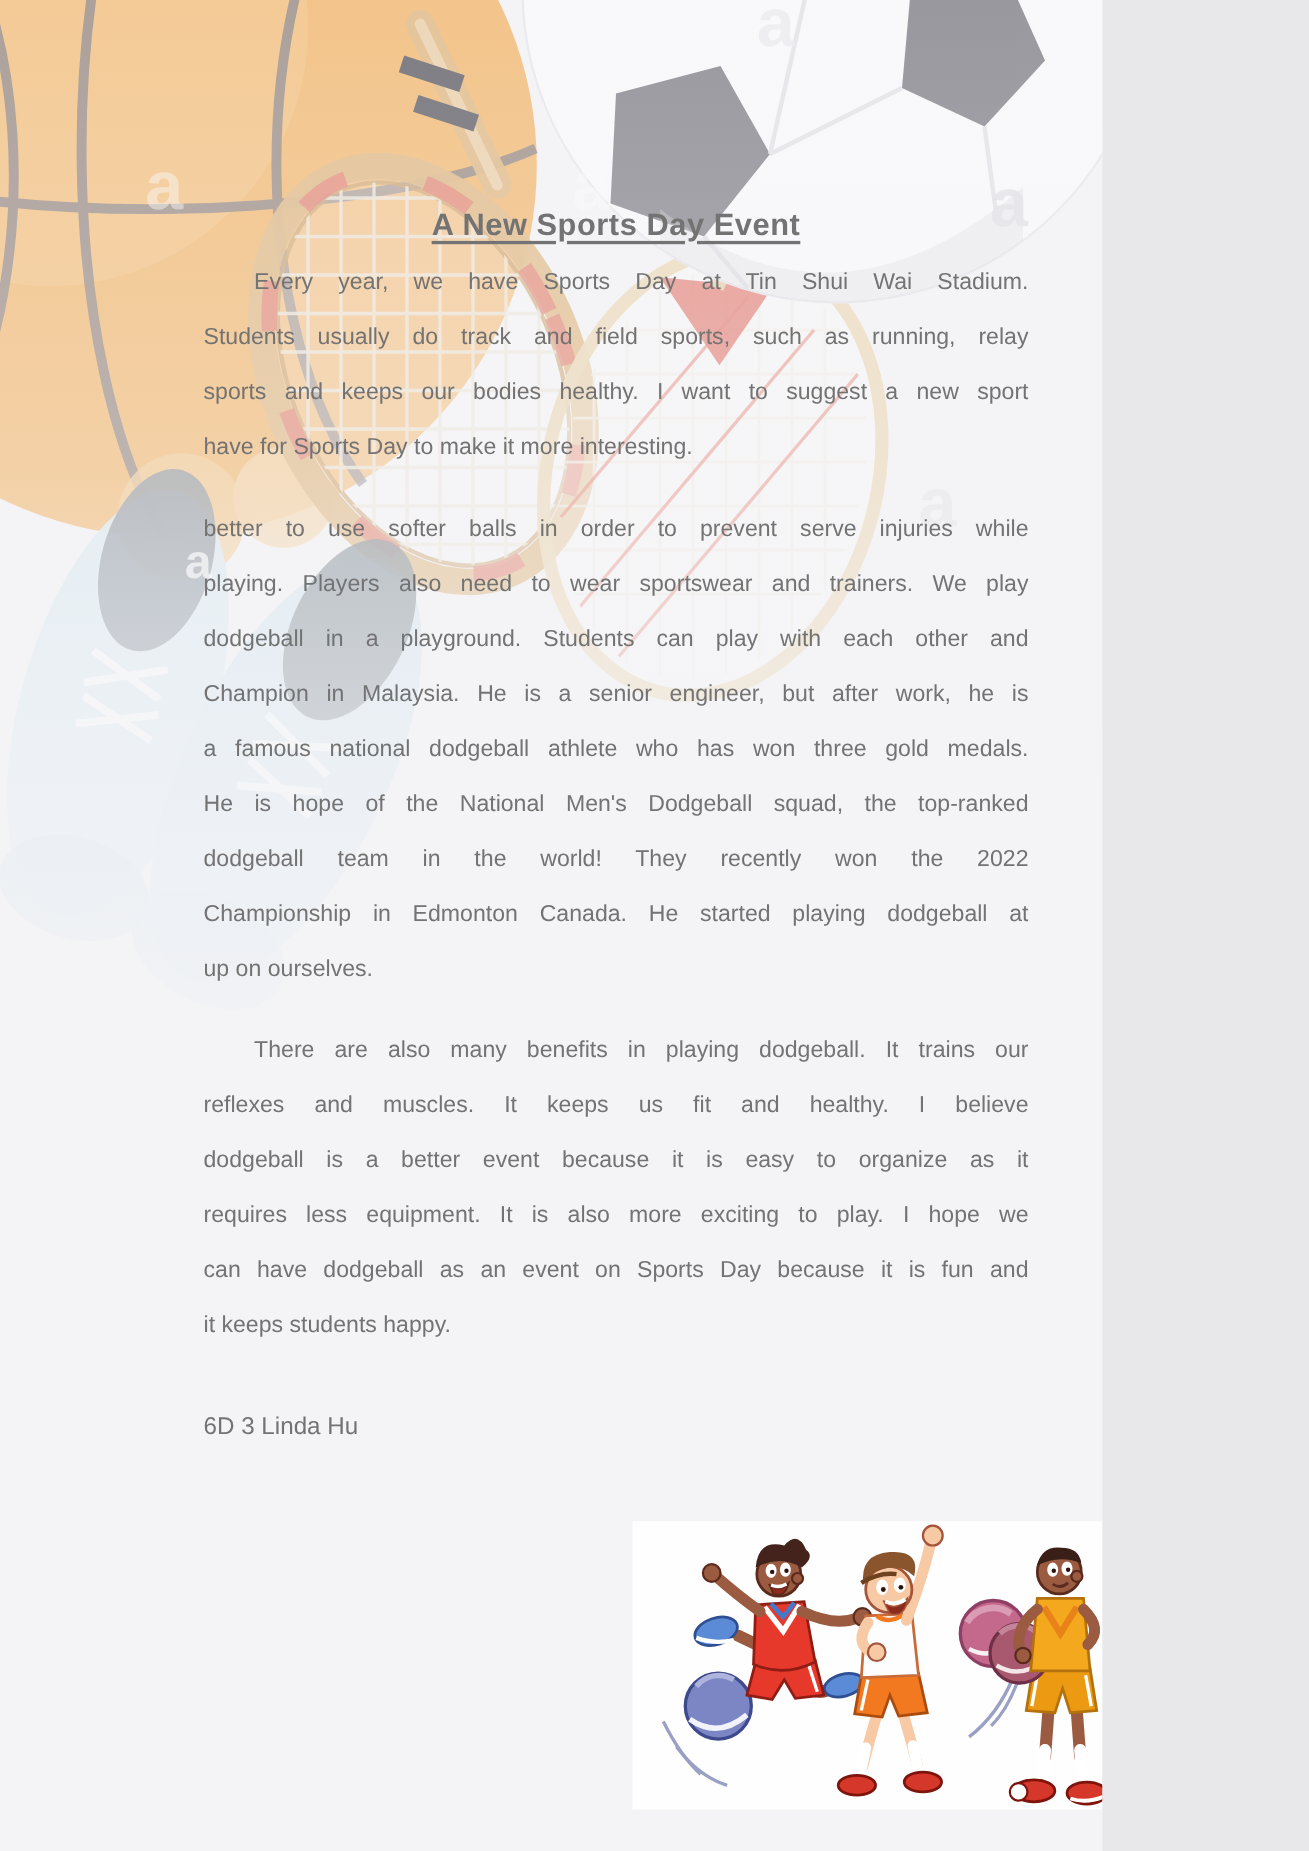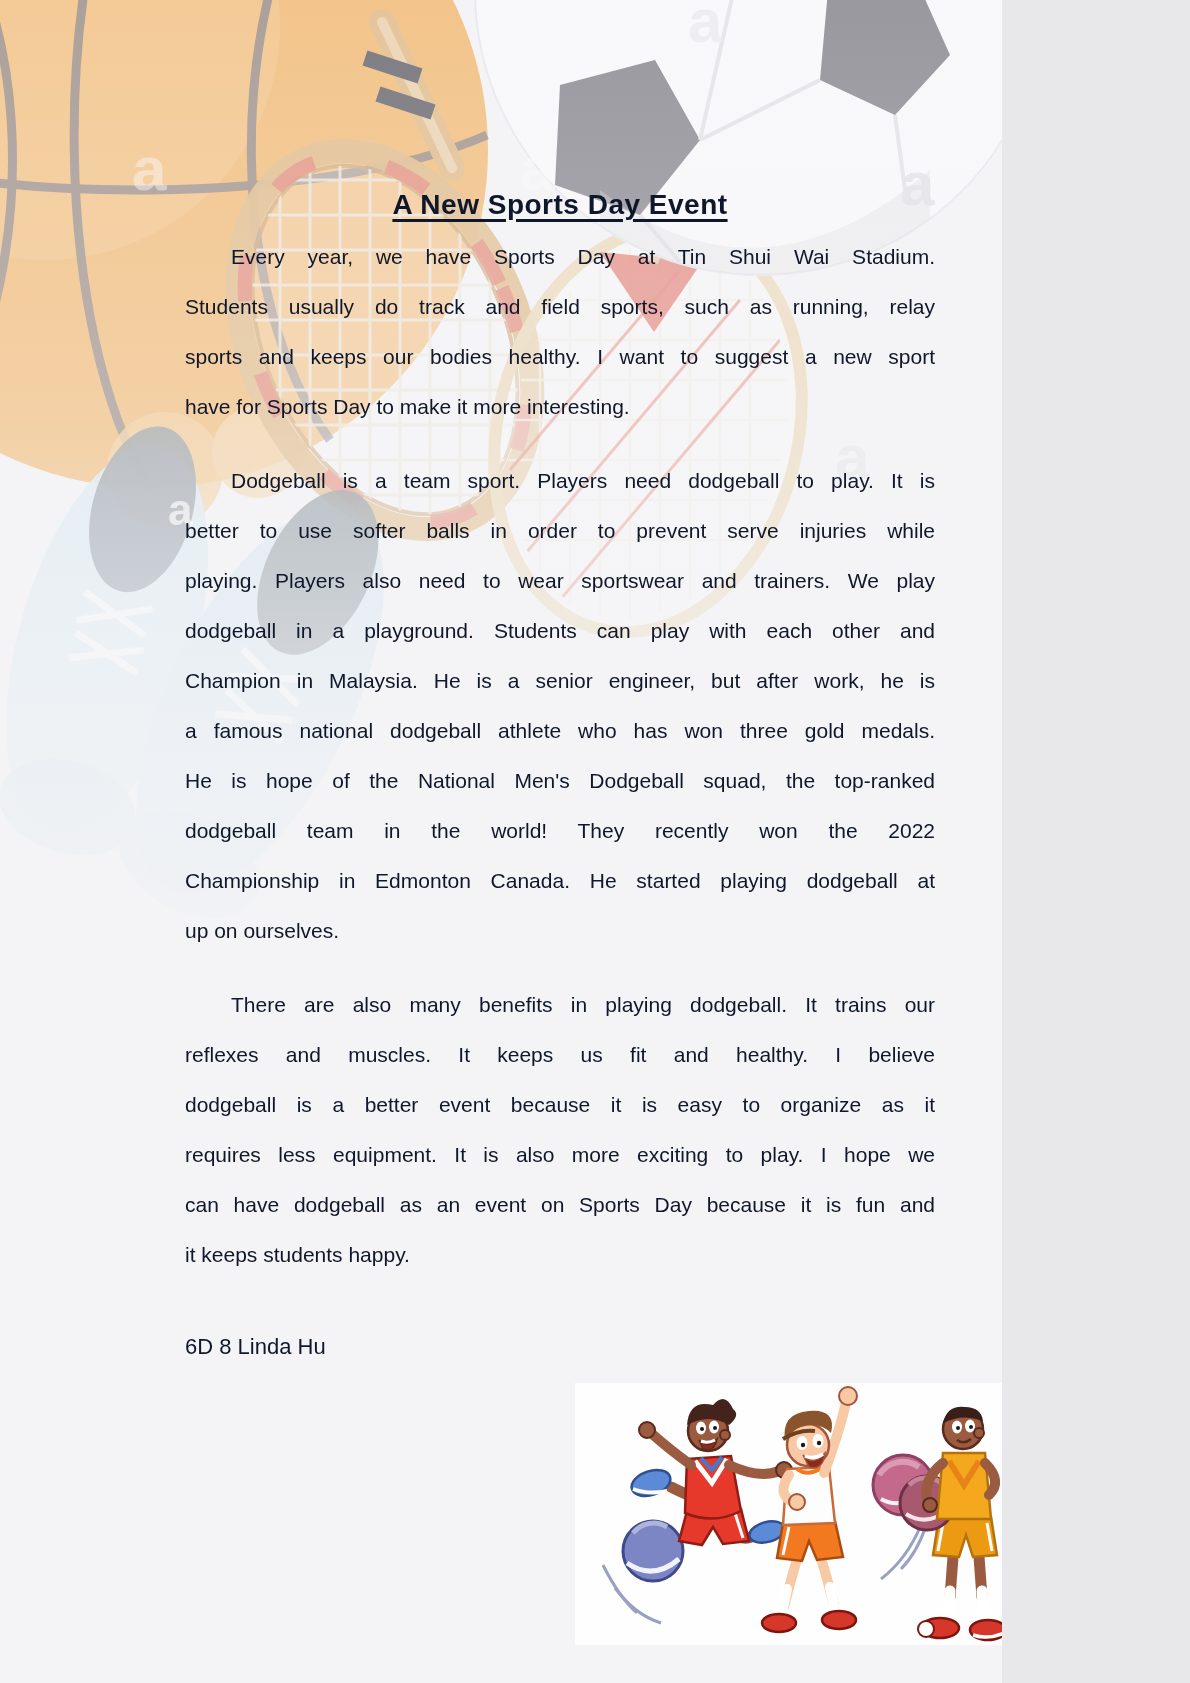--- a/index.html
+++ b/index.html
@@ -2,21 +2,21 @@
 <html><head>
 <meta charset="utf-8">
 <style>
   html,body{margin:0;padding:0;background:#e8e8ea;}
   .page{
     position:relative;
     width:1002px;height:1683px;
     background:#f4f4f6;
     overflow:hidden;
     font-family:"Liberation Sans", sans-serif;
-    color:#0f172a;
+    color:#737373;
   }
   .bg{position:absolute;left:0;top:0;width:1190px;height:1683px;}
   .essay{
     position:absolute;left:185px;top:186px;width:750px;
   }
   .title{
     font-size:28px;font-weight:bold;line-height:38px;
     text-align:center;
     text-decoration:underline;
     text-decoration-thickness:2.5px;
@@ -202,41 +202,40 @@
   <div class="essay">
     <div class="title">A New Sports Day Event</div>
     <div>
         <div class="para">
           <div class="line first">Every year, we have Sports Day at Tin Shui Wai Stadium.</div>
           <div class="line">Students usually do track and field sports, such as running, relay</div>
           <div class="line">sports and keeps our bodies healthy. I want to suggest a new sport</div>
           <div class="line last">have for Sports Day to make it more interesting.</div>
         </div>
         <div class="para">
-          <div class="line first">Dodgeball is a team sport. Players need dodgeball to play. It is</div>
           <div class="line">better to use softer balls in order to prevent serve injuries while</div>
           <div class="line">playing. Players also need to wear sportswear and trainers. We play</div>
           <div class="line">dodgeball in a playground. Students can play with each other and</div>
           <div class="line">Champion in Malaysia. He is a senior engineer, but after work, he is</div>
           <div class="line">a famous national dodgeball athlete who has won three gold medals.</div>
           <div class="line">He is hope of the National Men's Dodgeball squad, the top-ranked</div>
           <div class="line">dodgeball team in the world! They recently won the 2022</div>
           <div class="line">Championship in Edmonton Canada. He started playing dodgeball at</div>
           <div class="line last">up on ourselves.</div>
         </div>
         <div class="para">
           <div class="line first">There are also many benefits in playing dodgeball. It trains our</div>
           <div class="line">reflexes and muscles. It keeps us fit and healthy. I believe</div>
           <div class="line">dodgeball is a better event because it is easy to organize as it</div>
           <div class="line">requires less equipment. It is also more exciting to play. I hope we</div>
           <div class="line">can have dodgeball as an event on Sports Day because it is fun and</div>
           <div class="line last">it keeps students happy.</div>
         </div>
       </div>
-    <div class="signature">6D 8 Linda Hu</div>
+    <div class="signature">6D 3 Linda Hu</div>
   </div>
 
   <div class="illustration">
     <svg viewBox="0 0 465 262" xmlns="http://www.w3.org/2000/svg">
 
       <g>
         <path d="M 40,205 Q 60,232 86,240" stroke="#9aa0c4" stroke-width="3" fill="none"></path>
         <path d="M 28,182 Q 44,214 62,230" stroke="#9aa0c4" stroke-width="3" fill="none"></path>
         <g>
           <circle cx="78" cy="168" r="30" fill="#7d86c5" stroke="#3f4a8c" stroke-width="3"></circle>

